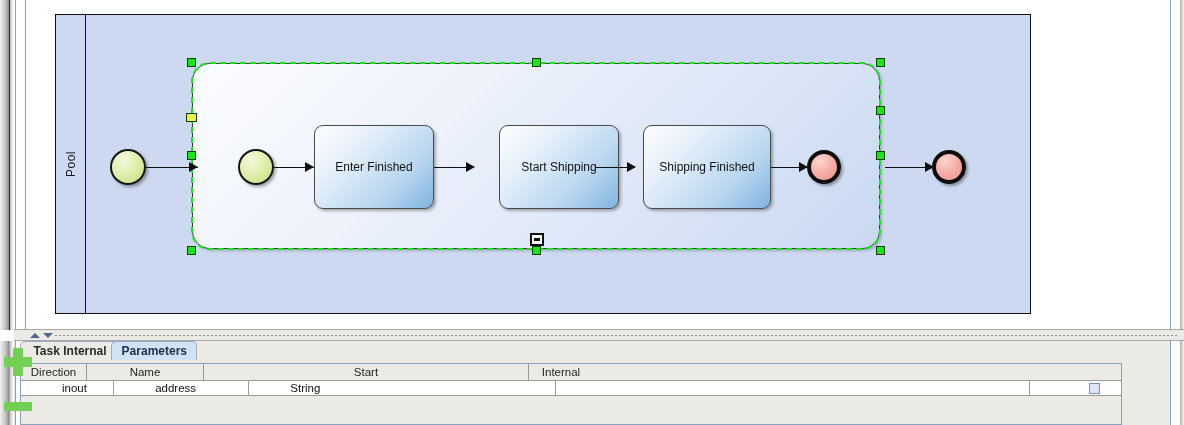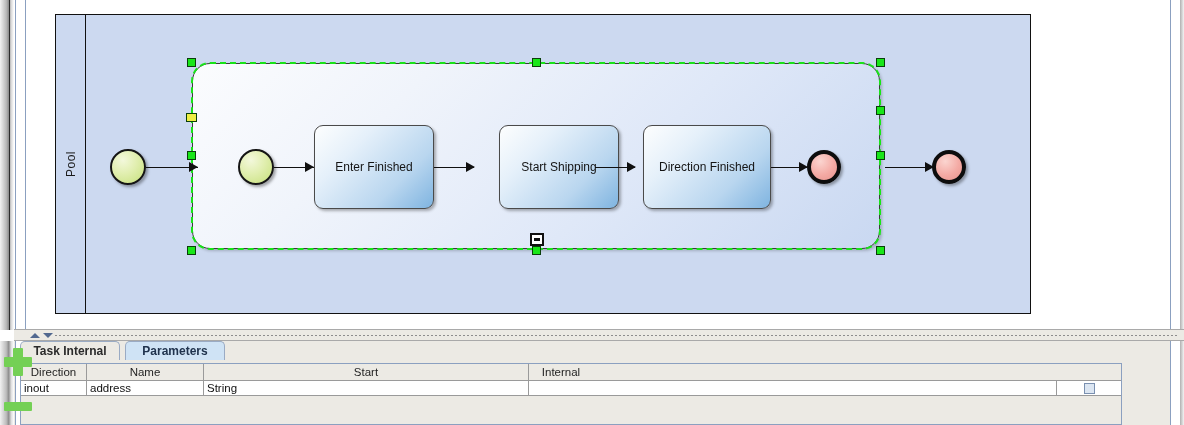--- a/index.html
+++ b/index.html
@@ -214,21 +214,21 @@
   .grid-row {
     position: absolute; left: 0; top: 17px; width: 100%; height: 15px;
     display: flex; background: #ffffff;
     border-bottom: 1px solid #9a9a9a; box-sizing: border-box;
   }
   .gc {
     display: flex; align-items: center;
     font-size: 11.5px; color: #111111;
     padding-left: 3px;
     border-right: 1px solid #9a9a9a; box-sizing: border-box;
-    height: 100%; overflow: hidden; white-space: nowrap;
+    height: 100%; overflow: hidden; white-space: nowrap; margin-left: 38px;
   }
   .gc:last-child { border-right: none; justify-content: center; padding-left: 0; }
   .grid-filler {
     position: absolute; left: 0; top: 32px; width: 100%; bottom: 0; background: #eceae4;
   }
   .chk {
     width: 11px; height: 11px; background: #dce6f2;
     border: 1px solid #7a90b0; box-sizing: border-box;
   }
 
@@ -292,21 +292,21 @@
     <div class="conn" style="left:408px; top:167px; width:40px;"></div>
     <div class="arrow" style="left:440px; top:162px;"></div>
 
     <div class="task" style="left:449px; top:125px;margin-left:24px;">
       <span>Start Shipping</span>
     </div>
     <div class="conn" style="left:569px; top:167px; width:40px;"></div>
     <div class="arrow" style="left:601px; top:162px;"></div>
 
     <div class="task" style="left:617px; top:125px; width:128px;">
-      <span>Direction Finished</span>
+      <span>Shipping Finished</span>
     </div>
     <div class="conn" style="left:745px; top:167px; width:36px;"></div>
     <div class="arrow" style="left:773px; top:162px;"></div>
 
     <div class="event end" style="left:781px; top:150px;"></div>
 
     <div class="conn" style="left:859px; top:167px; width:48px;"></div>
     <div class="arrow" style="left:899px; top:162px;"></div>
     <div class="event end" style="left:906px; top:150px;"></div>
 
@@ -321,21 +321,21 @@
   <div class="bottom">
     <div class="bottom-gutter"></div>
     <div class="bottom-rail left"></div>
     <div class="bottom-rail right"></div>
     <div class="bottom-gutter-right"></div>
 
     <div class="tabs">
       <div class="tab" style="left:0px; width:100px;">
         <span>Task Internal</span>
       </div>
-      <div class="tab active" style="left:105px; width:100px;">
+      <div class="tab active" style="left:91px; width:86px;justify-content:flex-end;">
         <span>Parameters</span>
       </div>
     </div>
 
     <div class="grid">
       <div class="grid-head">
         <div class="gh" style="width:66px;">Direction</div>
         <div class="gh" style="width:117px;">Name</div>
         <div class="gh" style="width:325px;">Start</div>
         <div class="gh" style="width:64px;">Internal</div>

